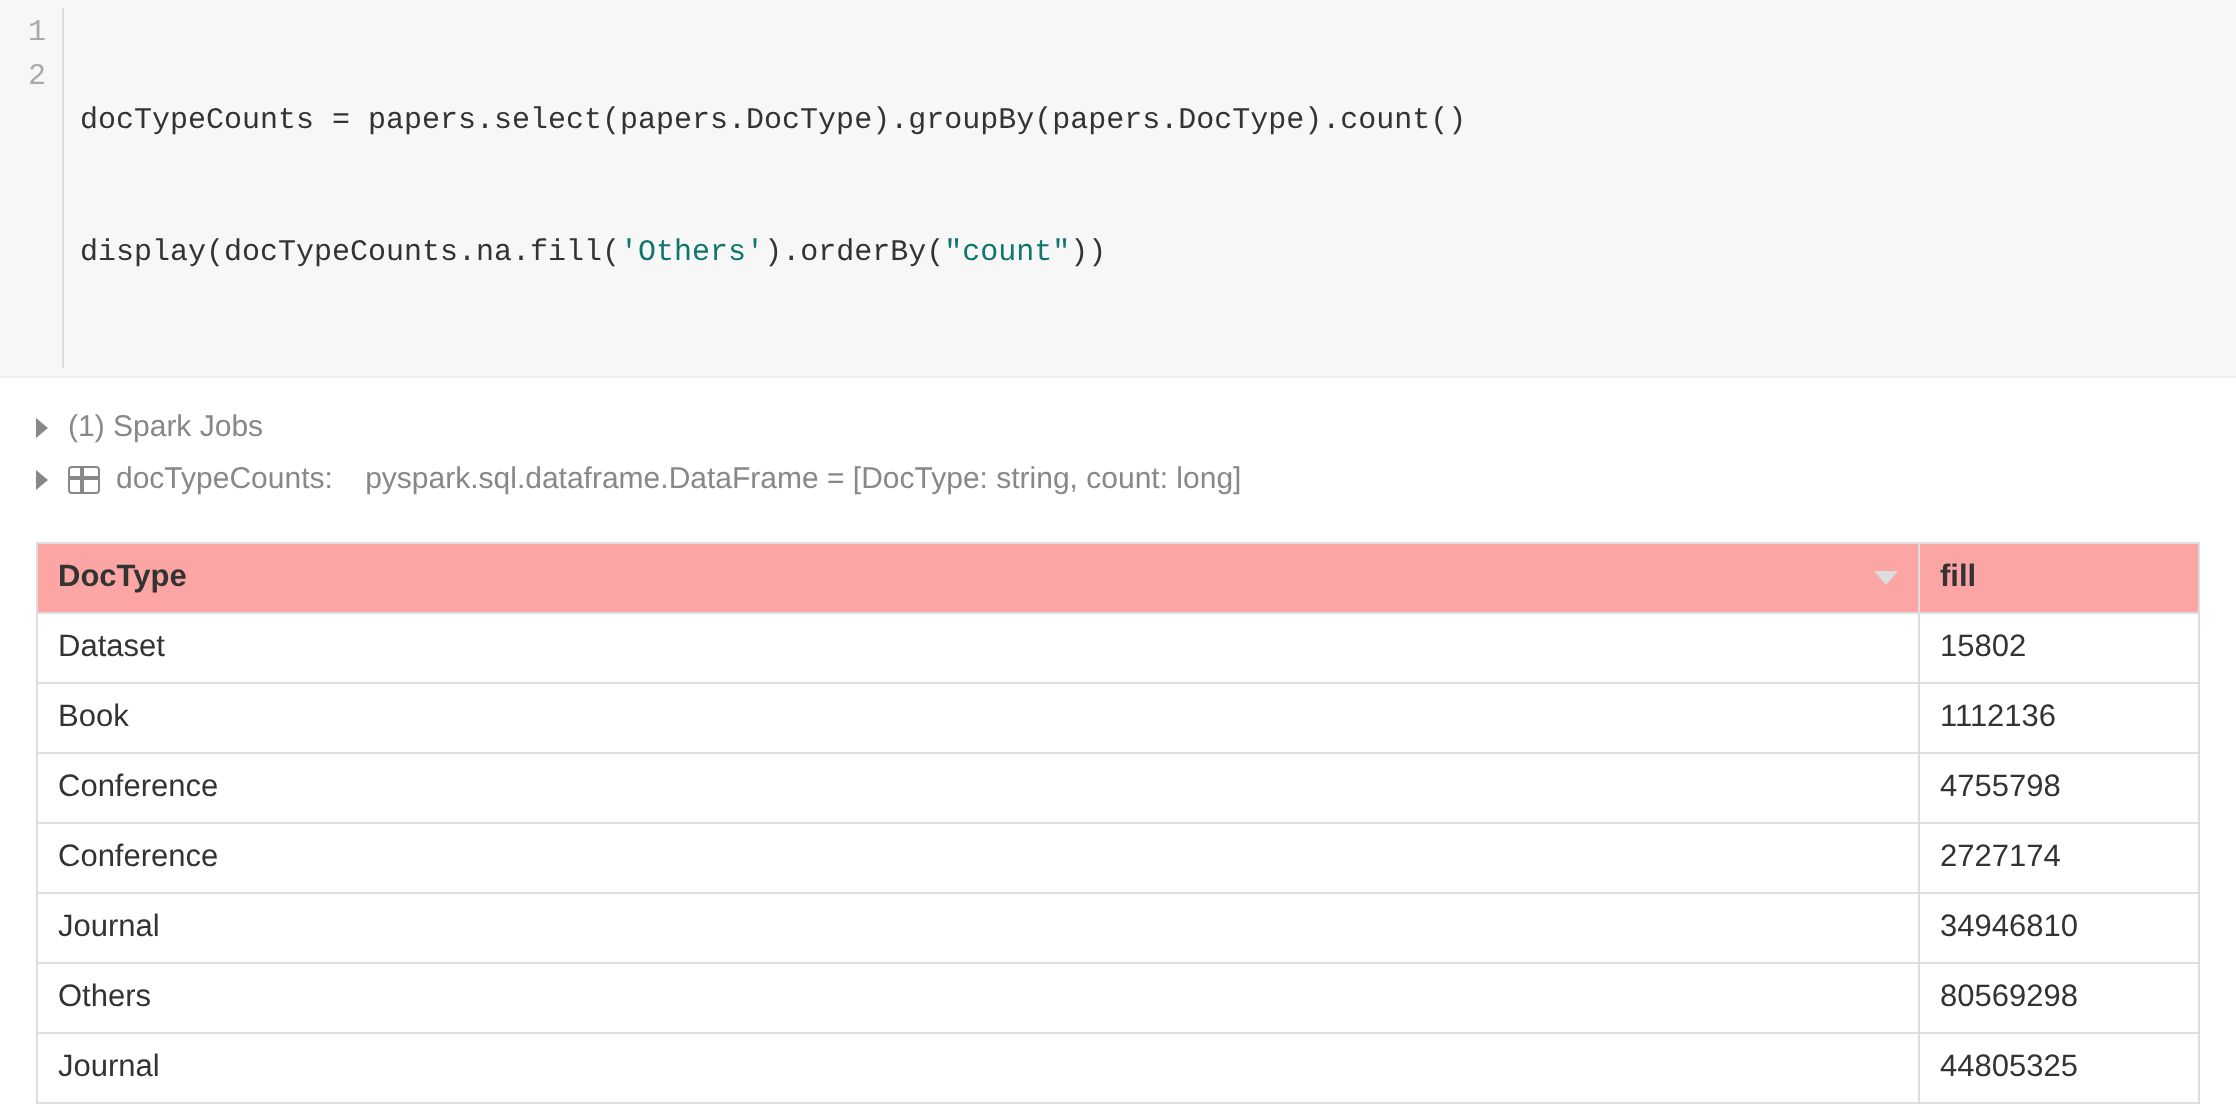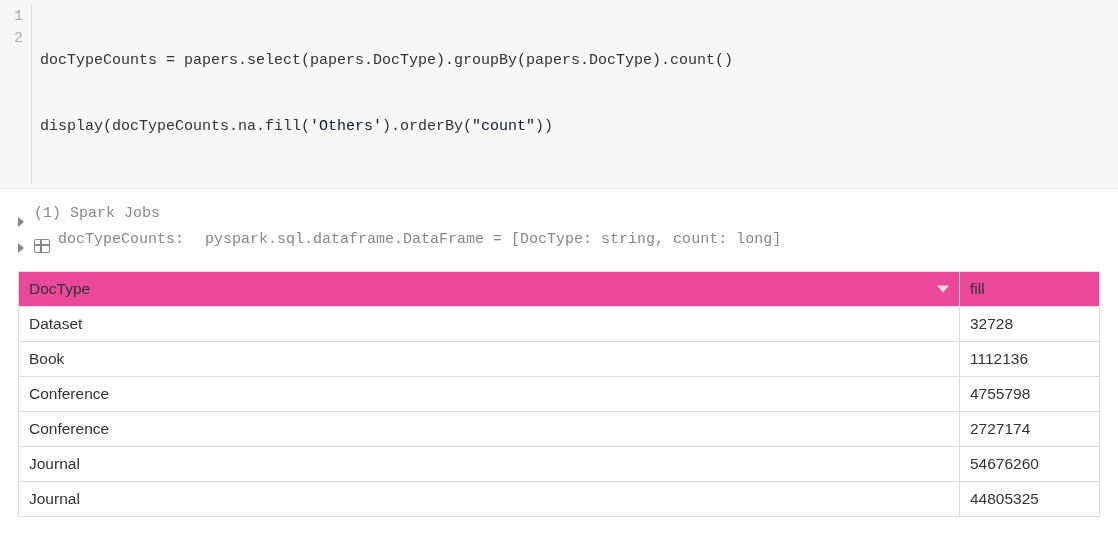--- a/index.html
+++ b/index.html
@@ -29,32 +29,31 @@
       min-width: 32px;
     }
     .code-lines {
       padding: 2px 8px;
       font-family: "SFMono-Regular", Consolas, "Liberation Mono", Menlo, monospace;
       font-size: 15px;
       line-height: 22px;
       white-space: pre;
     }
     .tok-var { color: #333; text-align: center; }
-    .tok-str { color: #0f172a; }
+    .tok-str { color: #0f766e; }
     .output-meta {
       padding: 12px 0 0 18px;
       color: #888;
       font-size: 15px;
       line-height: 26px;
     }
     .meta-line {
       display: flex;
-      align-items: flex-end;
+      align-items: center;
       gap: 6px;
-      font-family: Liberation Mono, monospace;
     }
     .tri {
       display: inline-block;
       width: 0; height: 0;
       border-top: 5px solid transparent;
       border-bottom: 5px solid transparent;
       border-left: 6px solid #888;
       margin-right: 4px;
     }
     .table-icon {
@@ -86,22 +85,22 @@
       width: 100%;
       border-collapse: collapse;
       font-size: 15.5px;
     }
     table.result th, table.result td {
       border: 1px solid #ddd;
       padding: 8px 10px;
       text-align: left;
     }
     table.result th {
-      background: #ec4899;
-      font-weight: 400;
+      background: #fca5a5;
+      font-weight: 700;
       color: #333;
       position: relative;
     }
     .sort-caret {
       position: absolute;
       right: 10px;
       top: 50%;
       transform: translateY(-50%);
       width: 0; height: 0;
       border-left: 6px solid transparent;
@@ -146,37 +145,41 @@
           <span class="sort-caret"></span>
         </th>
         <th style="width:140px">
           <span>fill</span>
         </th>
       </tr>
     </thead>
     <tbody id="tbody">
         <tr>
           <td>Dataset</td>
-          <td>32728</td>
+          <td>15802</td>
         </tr>
         <tr>
           <td>Book</td>
           <td>1112136</td>
         </tr>
         <tr>
           <td>Conference</td>
           <td>4755798</td>
         </tr>
         <tr>
           <td>Conference</td>
           <td>2727174</td>
         </tr>
         <tr>
           <td>Journal</td>
-          <td>54676260</td>
+          <td>34946810</td>
+        </tr>
+        <tr>
+          <td>Others</td>
+          <td>80569298</td>
         </tr>
         <tr>
           <td>Journal</td>
           <td>44805325</td>
         </tr>
       </tbody>
   </table>
 </div>
 
 </body></html>

